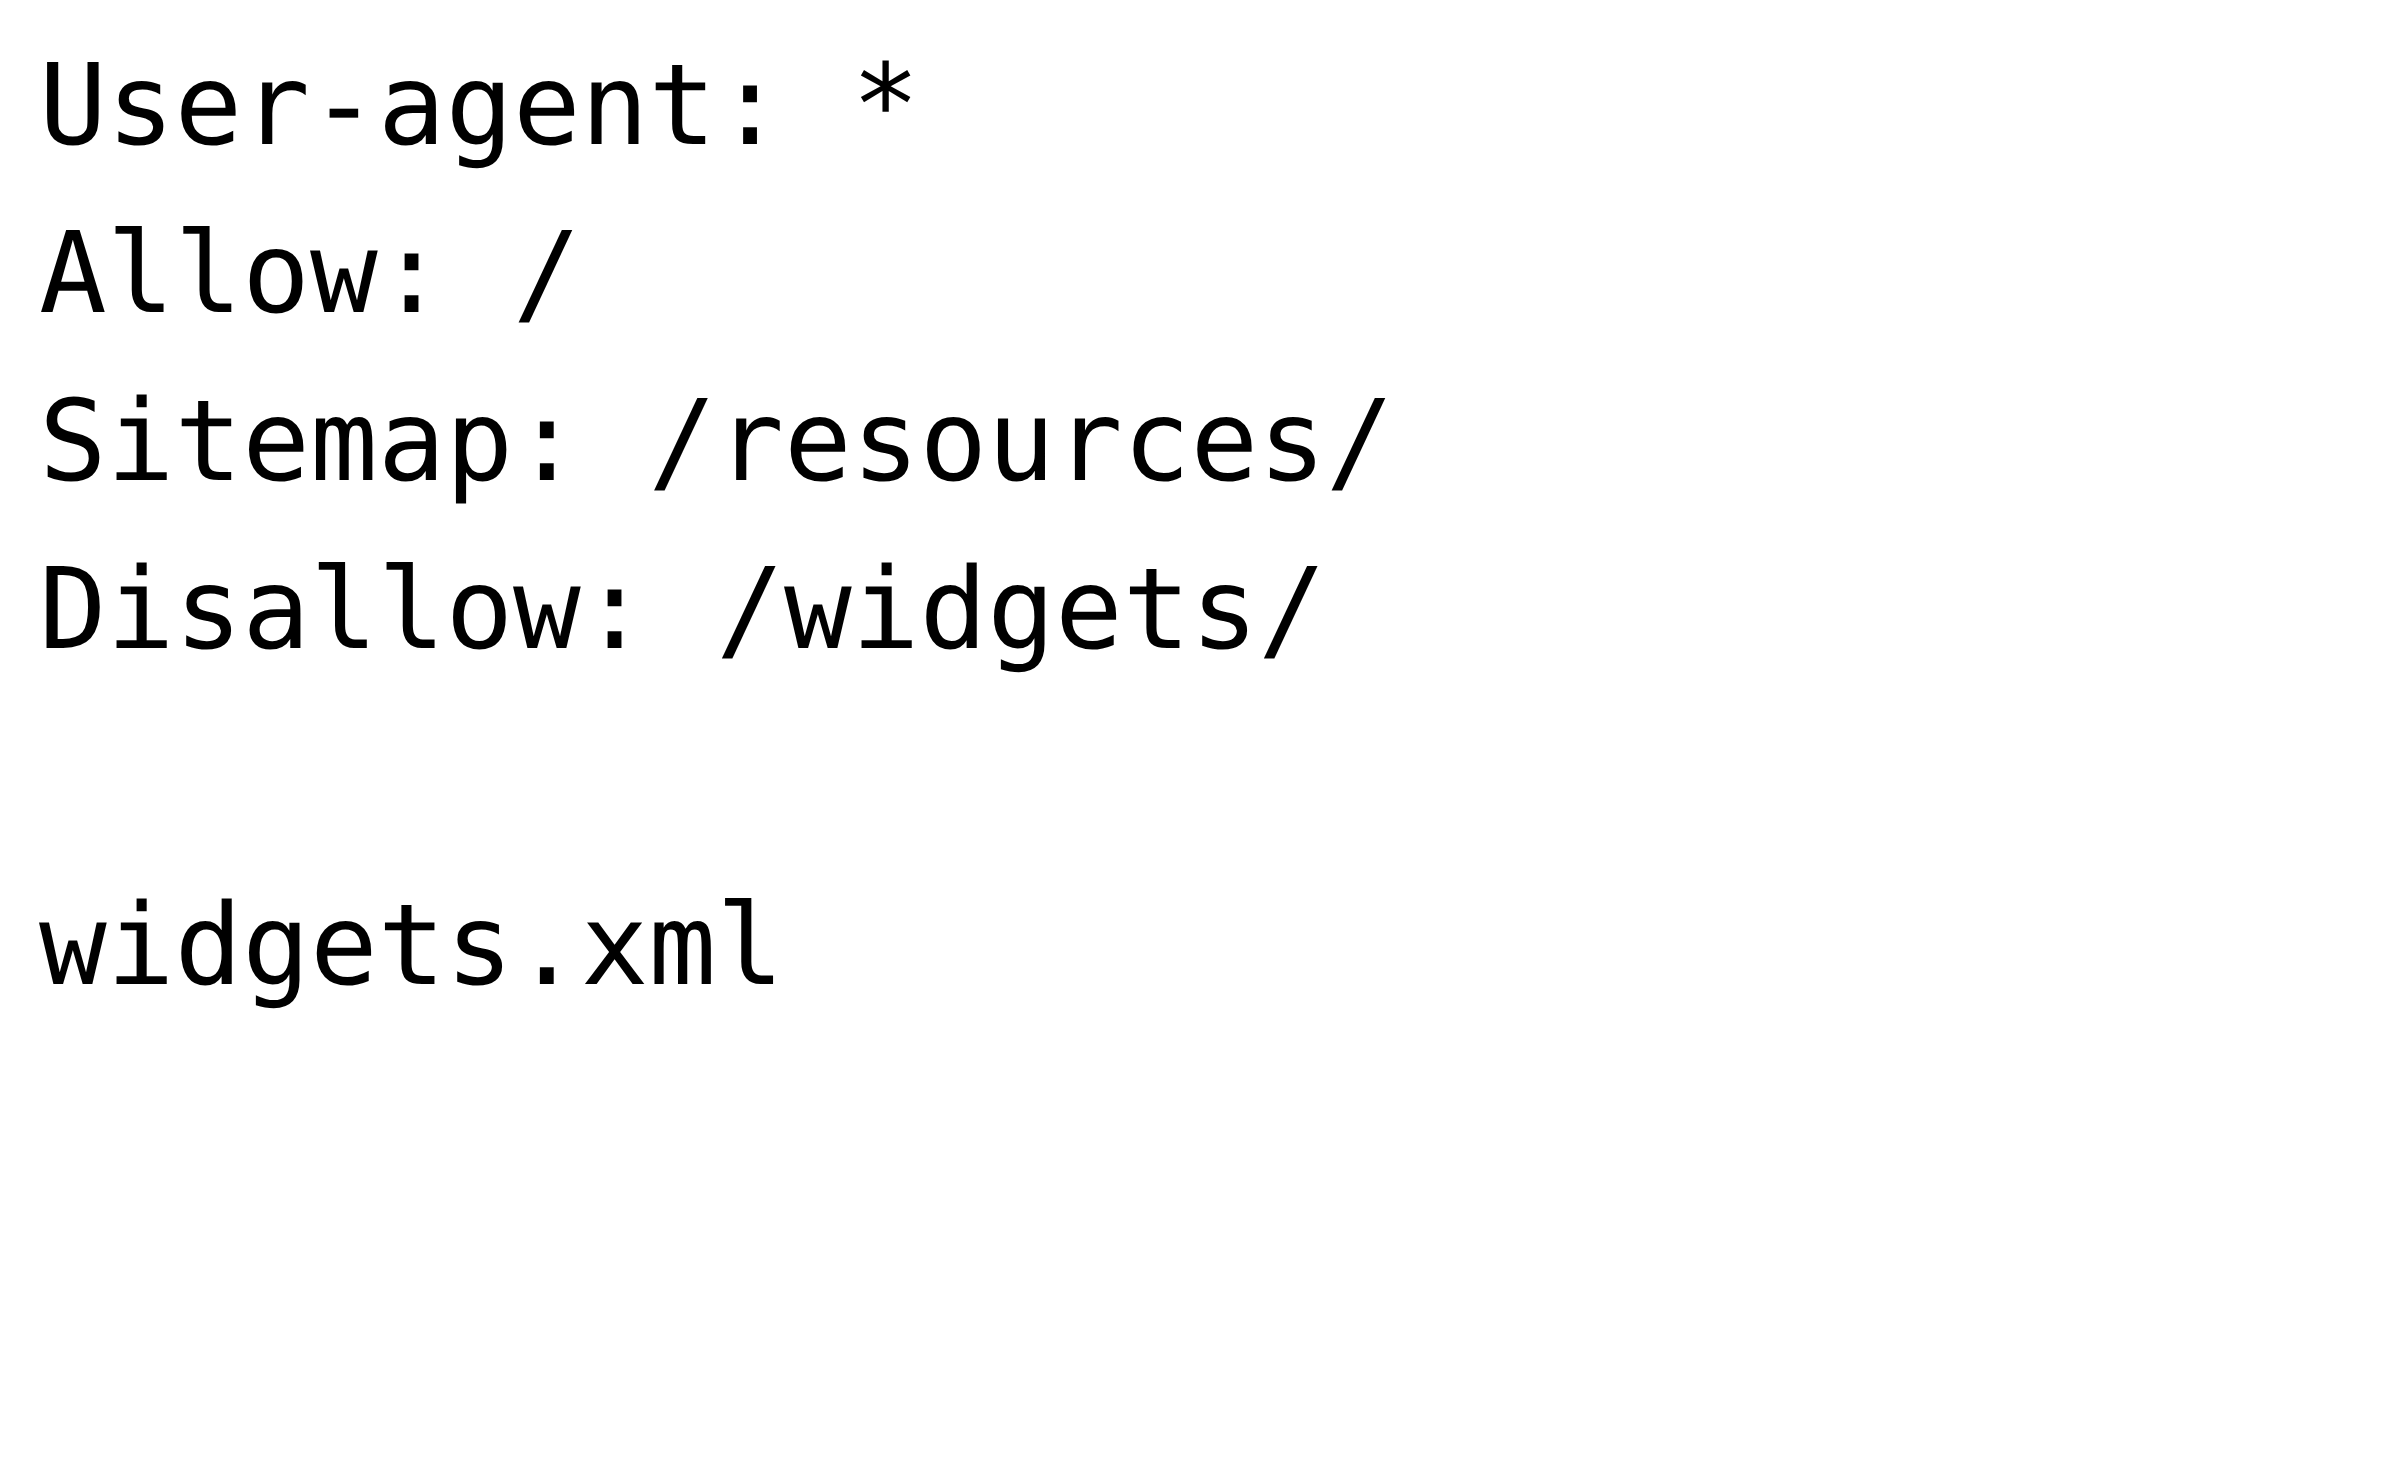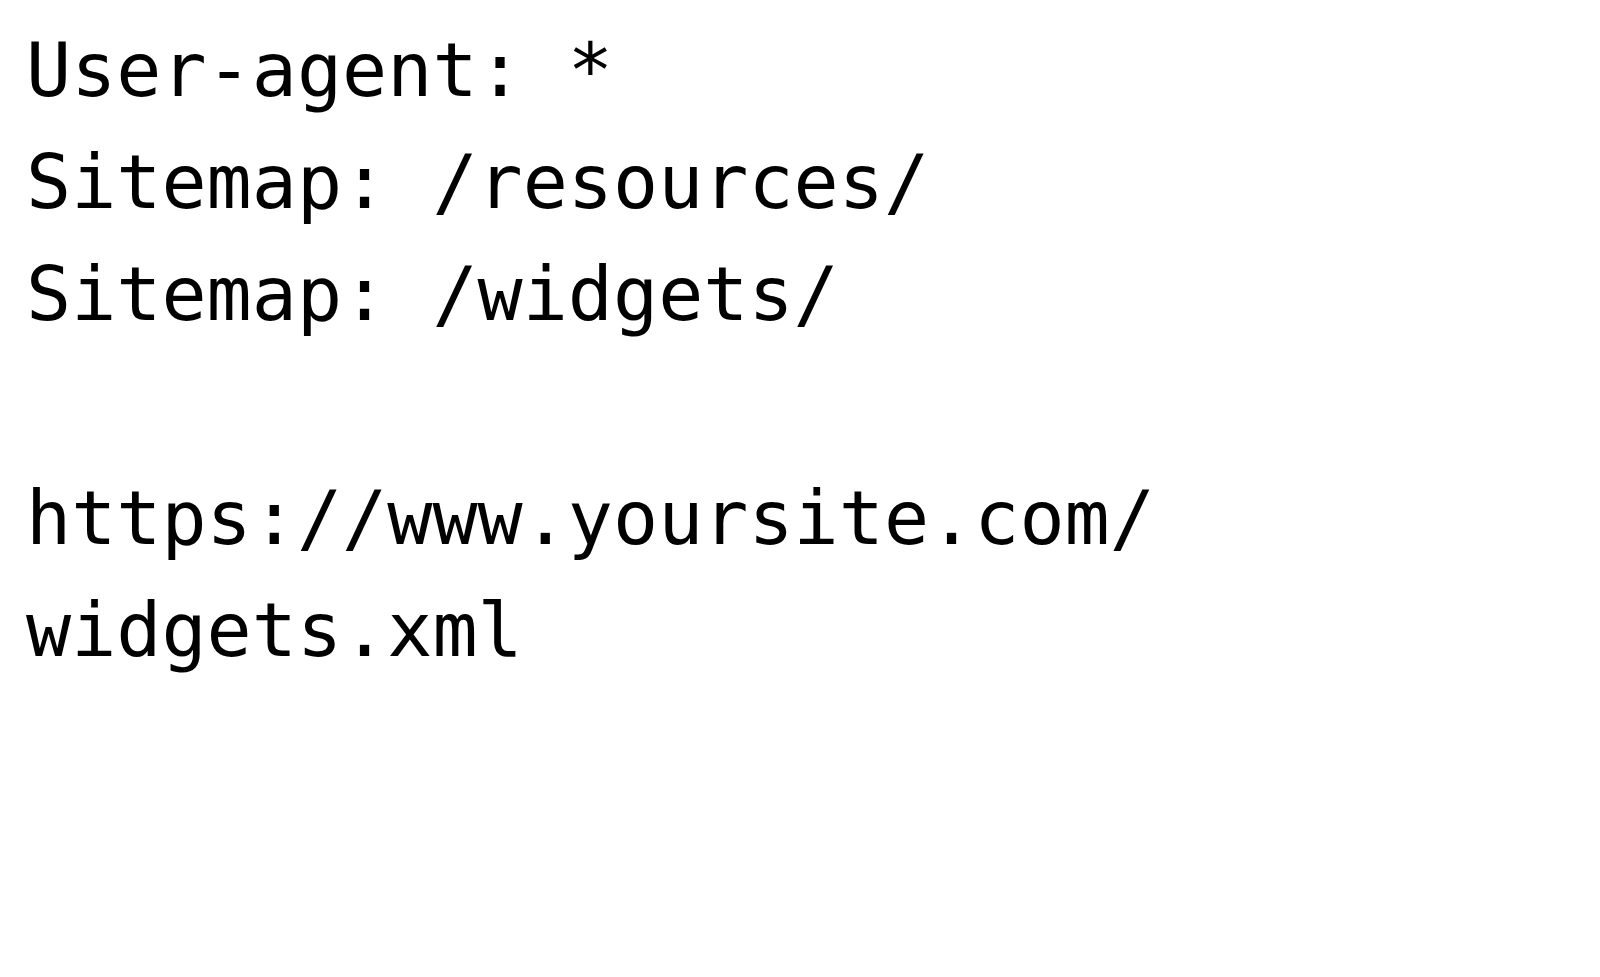--- a/index.html
+++ b/index.html
@@ -40,14 +40,14 @@
     color: #000000;
   }
   .code-line.blank-line {
     height: 112px;
   }
 </style>
 </head>
 <body>
 
 <div id="robots-document">
-  <pre class="code-block"><span class="code-line">User-agent: *</span><span class="code-line">Sitemap: /resources/</span><span class="code-line">Sitemap: /widgets/</span><span class="code-line blank-line"></span><span class="code-line">https://www.yoursite.com/</span><span class="code-line">widgets.xml</span></pre>
+  <pre class="code-block"><span class="code-line">User-agent: *</span><span class="code-line">Allow: /</span><span class="code-line">Sitemap: /resources/</span><span class="code-line">Disallow: /widgets/</span><span class="code-line blank-line"></span><span class="code-line">widgets.xml</span></pre>
 </div>
 
 </body></html>

